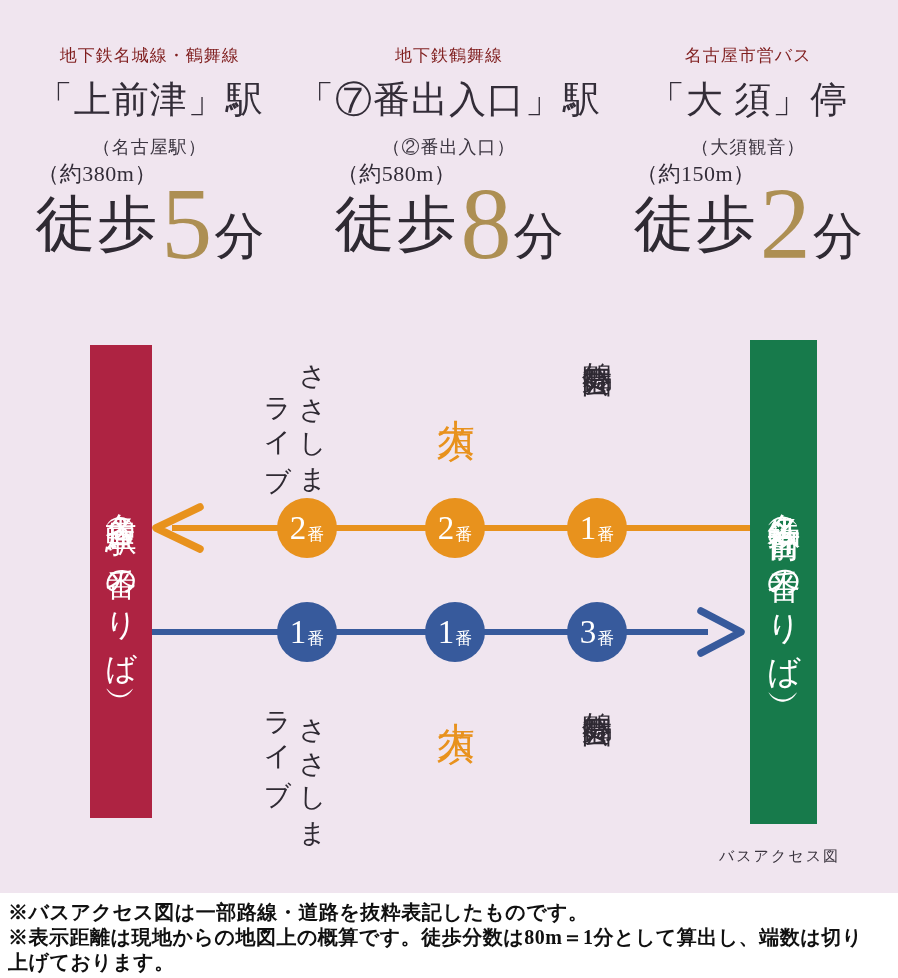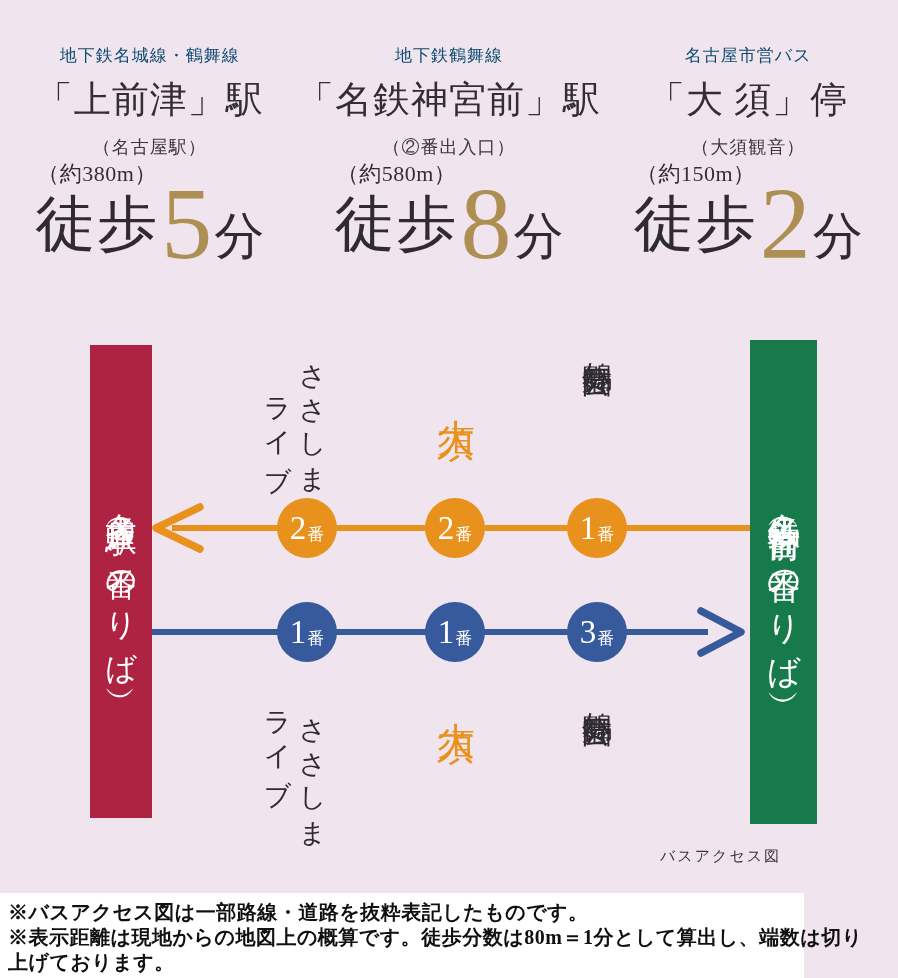--- a/index.html
+++ b/index.html
@@ -20,21 +20,21 @@
   .stations{
     position:absolute;left:0;top:0;width:898px;
     display:flex;
   }
   .station-col{
     width:299.3px;
     padding-top:44px;
     display:flex;flex-direction:column;align-items:center;
     text-align:center;
   }
-  .st-line{font-size:17px;letter-spacing:1px;color:#0c4a6e;}
+  .st-line{font-size:17px;letter-spacing:1px;color:#7f1d1d;}
   .st-name{font-size:37px;letter-spacing:1px;margin-top:8px;color:#332d38;white-space:nowrap;}
   .st-exit{font-size:18px;letter-spacing:1px;margin-top:10px;color:#3b3540;}
   .walk{
     display:flex;align-items:flex-end;justify-content:center;
     margin-top:0px;white-space:nowrap;
   }
   .walk-left{display:flex;flex-direction:column;align-items:center;padding-bottom:10px;}
   .st-dist{font-size:22px;letter-spacing:0.5px;margin-bottom:4px;color:#332d38;}
   .walk-word{font-size:60px;line-height:1.05;color:#2f2a33;letter-spacing:2px;}
   .walk-min{font-size:102px;line-height:0.82;color:#ad8f53;padding:0 2px;}
@@ -79,26 +79,26 @@
     position:absolute;
     writing-mode:vertical-rl;text-orientation:mixed;
     font-size:27px;letter-spacing:0.1em;line-height:1.1;
     color:#2f2a33;white-space:nowrap;
   }
   .stop-label.big{font-size:38px;letter-spacing:0.18em;color:#e8921d;}
   .stop-label.mid{font-size:30px;letter-spacing:0.08em;}
 
   .diagram-caption{
     position:absolute;left:660px;top:847px;width:180px;
-    font-size:15px;letter-spacing:2px;text-align:left;color:#39333d;
+    font-size:15px;letter-spacing:2px;text-align:right;color:#39333d;
   }
 
   
   .notes{
-    position:absolute;left:0;top:893px;width:804px;height:85px;
+    position:absolute;left:0;top:893px;width:898px;height:85px;
     background:#ffffff;
     padding:7px 8px 0 8px;box-sizing:border-box;
     font-weight:bold;font-size:20px;line-height:1.26;color:#101010;
     letter-spacing:0.5px;
   }
   .note-line{white-space:nowrap;}
 </style>
 </head>
 <body>
 
@@ -115,21 +115,21 @@
           <div class="st-dist">（約380m）</div>
           <div class="walk-word">徒歩</div>
         </div>
         <div class="walk-min">5</div>
         <div class="walk-unit">分</div>
       </div>
     </div>
 
     <div class="station-col">
       <div class="st-line">地下鉄鶴舞線</div>
-      <div class="st-name">「名鉄神宮前」駅</div>
+      <div class="st-name">「⑦番出入口」駅</div>
       <div class="st-exit">（②番出入口）</div>
       <div class="walk">
         <div class="walk-left">
           <div class="st-dist">（約580m）</div>
           <div class="walk-word">徒歩</div>
         </div>
         <div class="walk-min">8</div>
         <div class="walk-unit">分</div>
       </div>
     </div>

